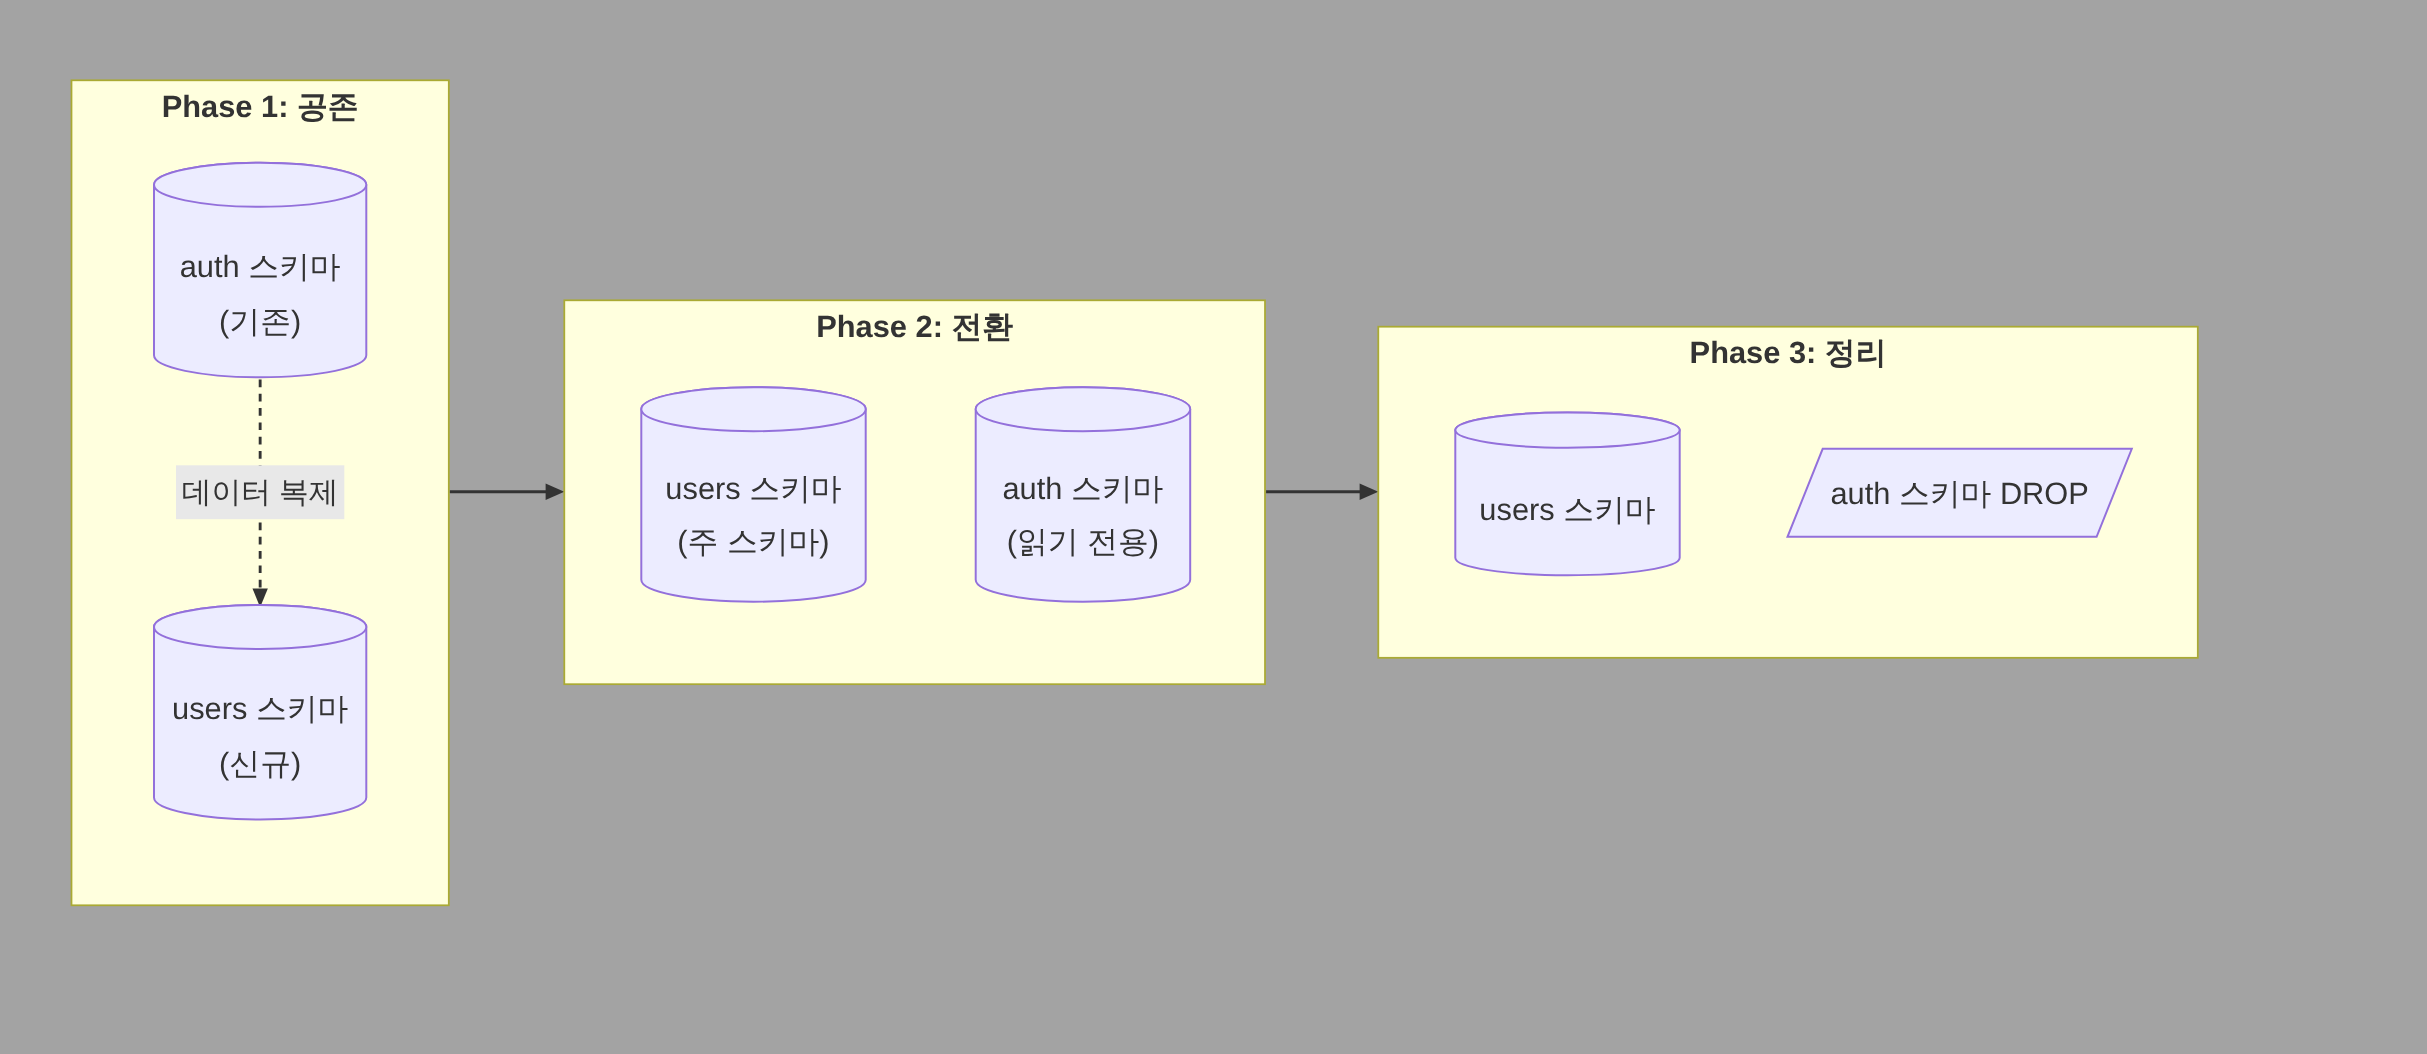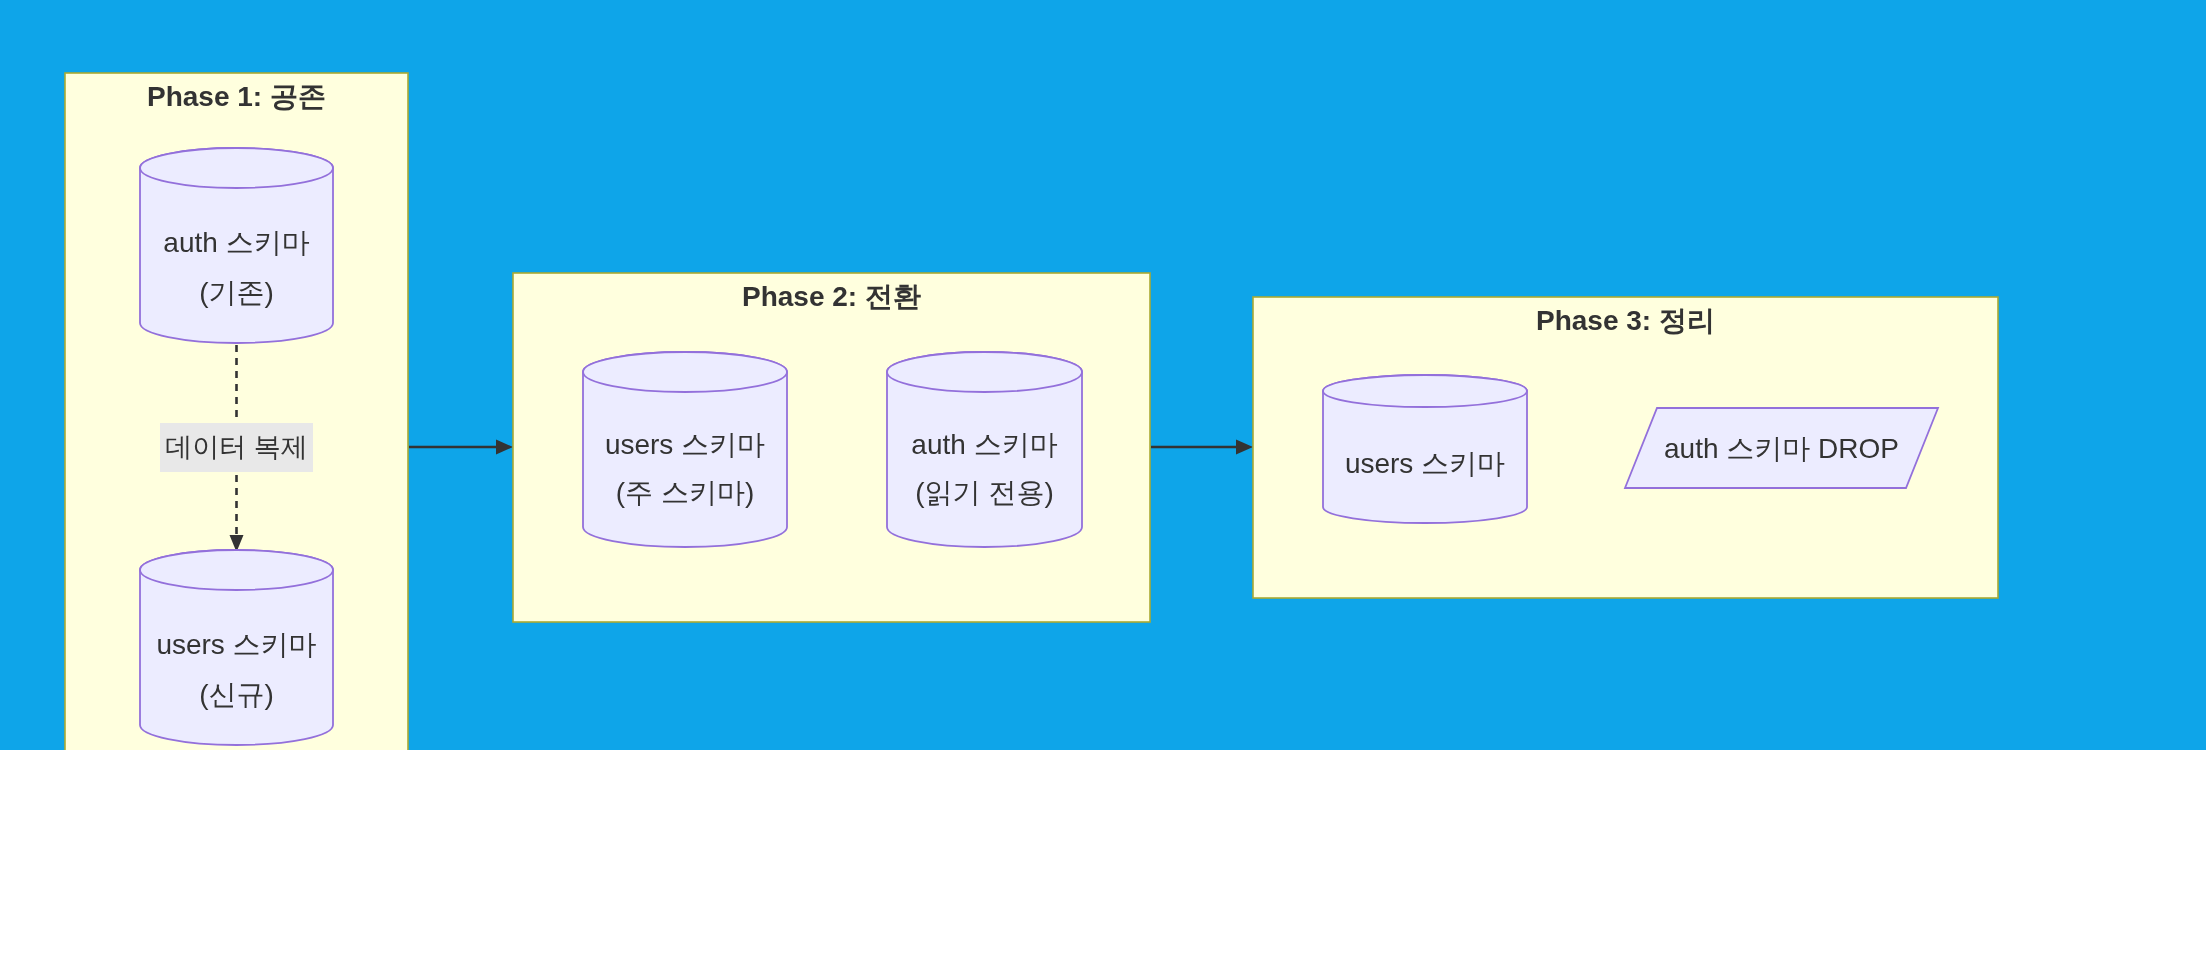--- a/index.html
+++ b/index.html
@@ -1,16 +1,16 @@
 <!DOCTYPE html>
 <html><head>
 <meta charset="utf-8">
 <style>
   html, body { margin: 0; padding: 0; background: #ffffff; }
-  .stage { position: relative; width: 2206px; height: 750px; background: #0ea5e9; overflow: hidden; }
+  .stage { position: relative; width: 2206px; height: 958px; background: #a3a3a3; overflow: hidden; }
   svg { display: block; font-family: "Liberation Sans", "DejaVu Sans", sans-serif; }
   .cluster      { fill: #ffffde; stroke: #aaaa33; stroke-width: 1.6; }
   .cluster-title{ font-size: 28px; font-weight: bold; fill: #333333; text-anchor: middle; }
   .node-shape   { fill: #ececff; stroke: #9370db; stroke-width: 1.8; }
   .node-label   { font-size: 28px; fill: #333333; text-anchor: middle; }
   .edge         { stroke: #333333; stroke-width: 2.6; fill: none; }
   .edge.dashed  { stroke-dasharray: 7 6; }
   .arrowhead    { fill: #333333; stroke: none; }
   .edge-label-bg{ fill: #e8e8e8; }
   .edge-label   { font-size: 27px; fill: #333333; text-anchor: middle; }

